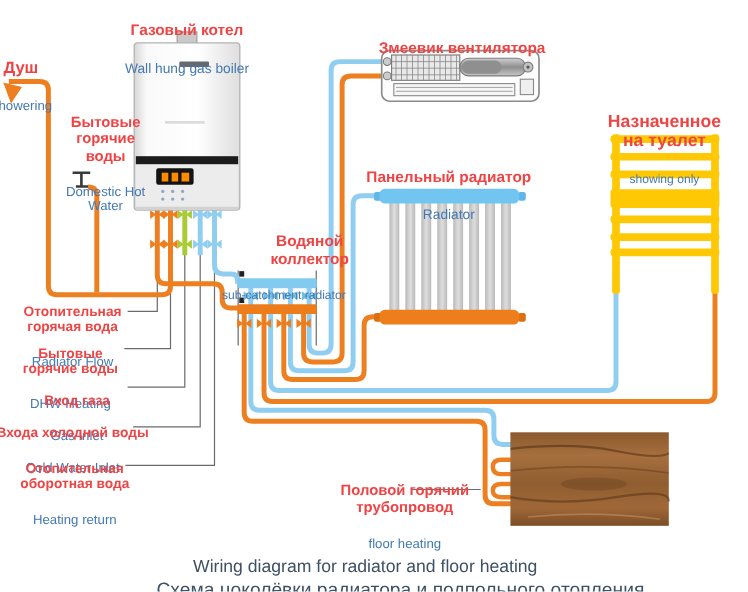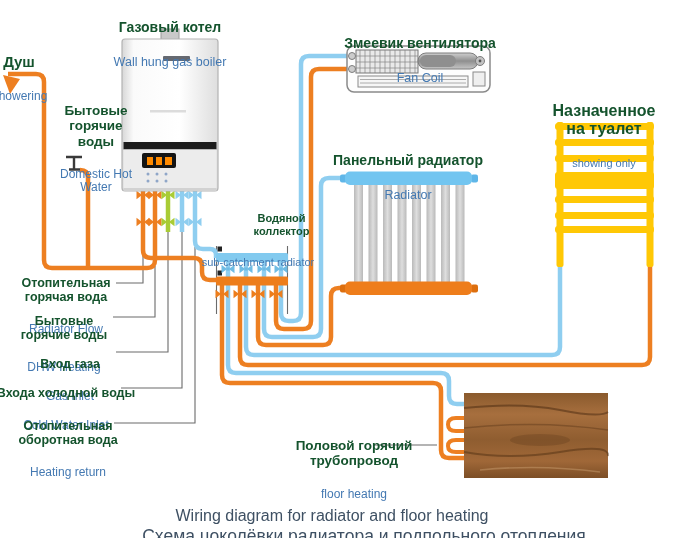--- a/index.html
+++ b/index.html
@@ -2,21 +2,21 @@
 <html><head>
 <meta charset="utf-8">
 <style>
   html,body{margin:0;padding:0;background:#ffffff;}
   #stage{
     position:relative;width:680px;height:538px;background:#ffffff;overflow:hidden;
     font-family:"Liberation Sans",sans-serif;
   }
   #pipework{position:absolute;left:0;top:0;}
   .lbl{position:absolute;transform:translateX(-50%);text-align:center;white-space:pre-line;line-height:1.13;}
-  .ru{color:#14532d;font-weight:bold;font-size:12.5px;white-space:pre-line;}
+  .ru{color:#ef4444;font-weight:bold;font-size:12.5px;white-space:pre-line;}
   .en{color:#4479B2;font-weight:normal;font-size:12px;white-space:pre-line;margin-top:1px;}
   .hdr .ru{font-size:14px;}
   .hdr .en{font-size:12.5px;}
   .small-en .en{font-size:11px;text-align:center;}
   .title-line{position:absolute;left:0;width:664px;text-align:center;color:#3E5063;font-weight:400;margin-top:15px;}
   #title-en{top:492px;font-size:16px;}
   #title-ru{top:511px;font-size:17.5px;padding-left:32px;}
 </style>
 </head>
 <body>
@@ -240,35 +240,34 @@
 <div class="lbl" style="left:96px;top:85px;">
   <div class="ru" style="font-size:13.5px;">Бытовые
 горячие
 воды</div>
   <div class="en">Domestic Hot
 Water</div>
 </div>
 
 <div class="lbl hdr" style="left:420px;top:18px;">
   <div class="ru">Змеевик вентилятора</div>
-  <div class="en">Fan Coil</div>
 </div>
 
 <div class="lbl small-en" style="left:604px;top:84px;">
   <div class="ru" style="font-size:16px;">Назначенное на туалет</div>
   <div class="en">showing only</div>
 </div>
 
 <div class="lbl hdr" style="left:408px;top:135px;">
   <div class="ru">Панельный радиатор</div>
   <div class="en">Radiator</div>
 </div>
 
 <div class="lbl small-en" style="left:258px;top:194px;">
-  <div class="ru" style="font-size:11px;padding-left:47px;">Водяной
+  <div class="ru" style="font-size:14px;padding-left:47px;">Водяной
 коллектор</div>
   <div class="en">sub-catchment radiator</div>
 </div>
 
 <div class="lbl" style="left:66px;top:258px;">
   <div class="ru">Отопительная
 горячая вода</div>
   <div class="en">Radiator Flow</div>
 </div>
 
@@ -287,21 +286,21 @@
   <div class="ru">Входа холодной воды</div>
   <div class="en">Cold Water Inlet</div>
 </div>
 
 <div class="lbl" style="left:68px;top:401px;">
   <div class="ru">Отопительная
 оборотная вода</div>
   <div class="en">Heating return</div>
 </div>
 
-<div class="lbl" style="left:354px;top:420px;">
+<div class="lbl" style="left:368px;top:420px;">
   <div class="ru" style="font-size:13.5px;">Половой горячий
 трубопровод</div>
   <div class="en">floor heating</div>
 </div>
 
 <div class="title-line" id="title-en">Wiring diagram for radiator and floor heating</div>
 <div class="title-line" id="title-ru">Схема цоколёвки радиатора и подпольного отопления</div>
 
 </div>
 

